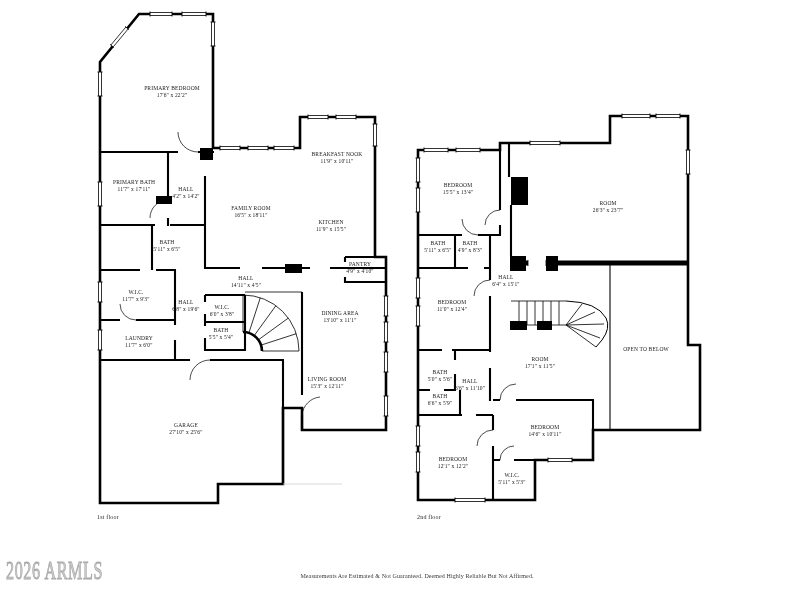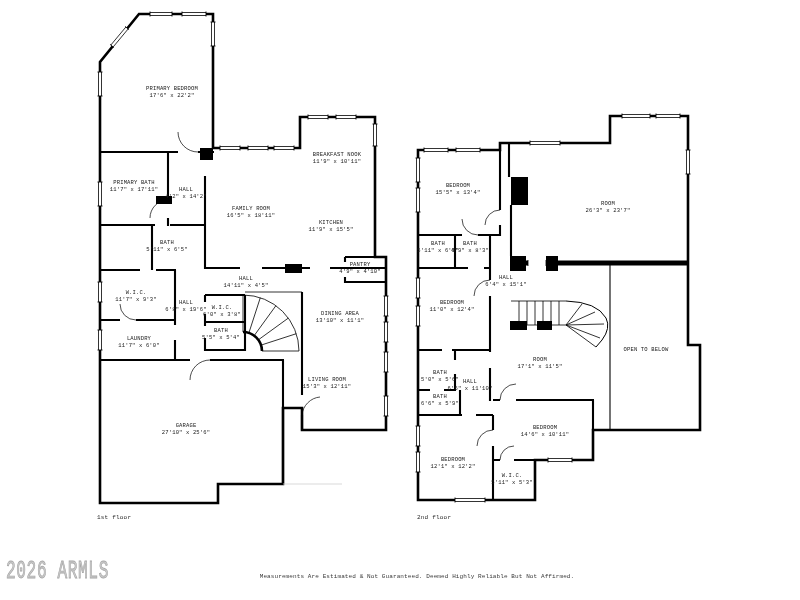--- a/index.html
+++ b/index.html
@@ -1,17 +1,17 @@
 <!DOCTYPE html>
 <html><head>
 <meta charset="utf-8">
 <style>
   html,body{margin:0;padding:0;background:#ffffff;}
   #canvas{position:relative;width:800px;height:600px;background:#ffffff;overflow:hidden;
-          font-family:Liberation Mono, monospace;}
+          font-family:Liberation Serif, serif;}
   #plan-svg{position:absolute;left:0;top:0;}
   #labels{position:absolute;left:0;top:0;width:800px;height:600px;}
   .room-label{position:absolute;transform:translate(-50%,-50%);text-align:center;
               font-size:5.5px;line-height:7px;letter-spacing:.15px;color:#1b1b1b;white-space:nowrap;}
   .room-name{font-size:5.5px;}
   .room-dims{font-size:5.5px;}
   .floor-label{position:absolute;font-size:6px;color:#2a2a2a;letter-spacing:.2px;}
   #watermark{position:absolute;left:6px;top:556px;font-size:26px;letter-spacing:1px;
              color:#cdcdcd;-webkit-text-stroke:0.9px #a8a8a8;
              transform:scaleX(0.62);transform-origin:left center;white-space:nowrap;}

